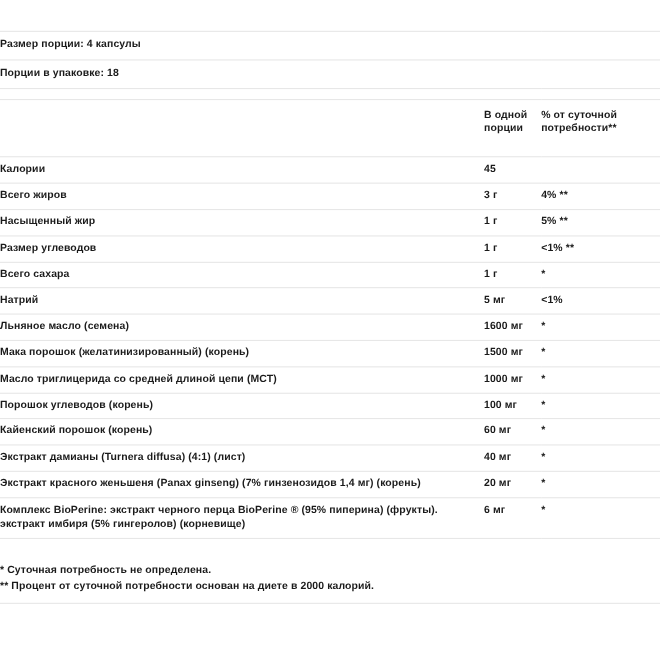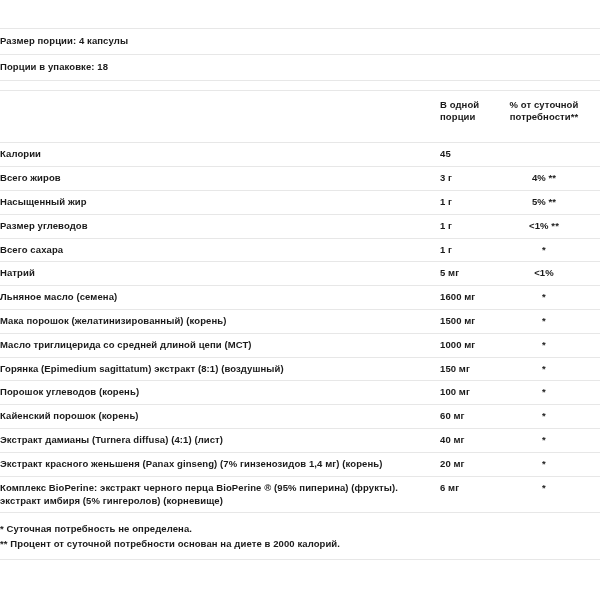--- a/index.html
+++ b/index.html
@@ -50,21 +50,20 @@
   td.name {
     padding-left: 11px;
   }
   td.amount {
     padding-left: 0;
     white-space: nowrap;
   }
   td.dv {
     padding-left: 0;
     white-space: nowrap;
-    text-align: center;
   }
 
   
   tr.header td {
     padding-top: 8px;
     padding-bottom: 19px;
     line-height: 1.3;
   }
   tr.header td.amount,
   tr.header td.dv {
@@ -78,21 +77,21 @@
   }
 
   
   tr.spacer td {
     height: 10px;
     padding: 0;
   }
 
   
   tr.footnotes td {
-    padding-top: 9px;
+    padding-top: 22px;
     padding-bottom: 8px;
     line-height: 1.5;
   }
   .fn-line { display: block; }
 
   
   .tail-rule {
     width: 600px;
     border-top: 1px solid #e7e7e7;
     height: 16px;
@@ -167,25 +166,20 @@
         <td class="name">Мака порошок (желатинизированный) (корень)</td>
         <td class="amount">1500 мг</td>
         <td class="dv">*</td>
       </tr>
       <tr>
         <td class="name">Масло триглицерида со средней длиной цепи (МСТ)</td>
         <td class="amount">1000 мг</td>
         <td class="dv">*</td>
       </tr>
       <tr>
-        <td class="name">Горянка (Epimedium sagittatum) экстракт  (8:1) (воздушный)</td>
-        <td class="amount">150 мг</td>
-        <td class="dv">*</td>
-      </tr>
-      <tr>
         <td class="name">Порошок углеводов (корень)</td>
         <td class="amount">100 мг</td>
         <td class="dv">*</td>
       </tr>
       <tr>
         <td class="name">Кайенский порошок (корень)</td>
         <td class="amount">60 мг</td>
         <td class="dv">*</td>
       </tr>
       <tr>

